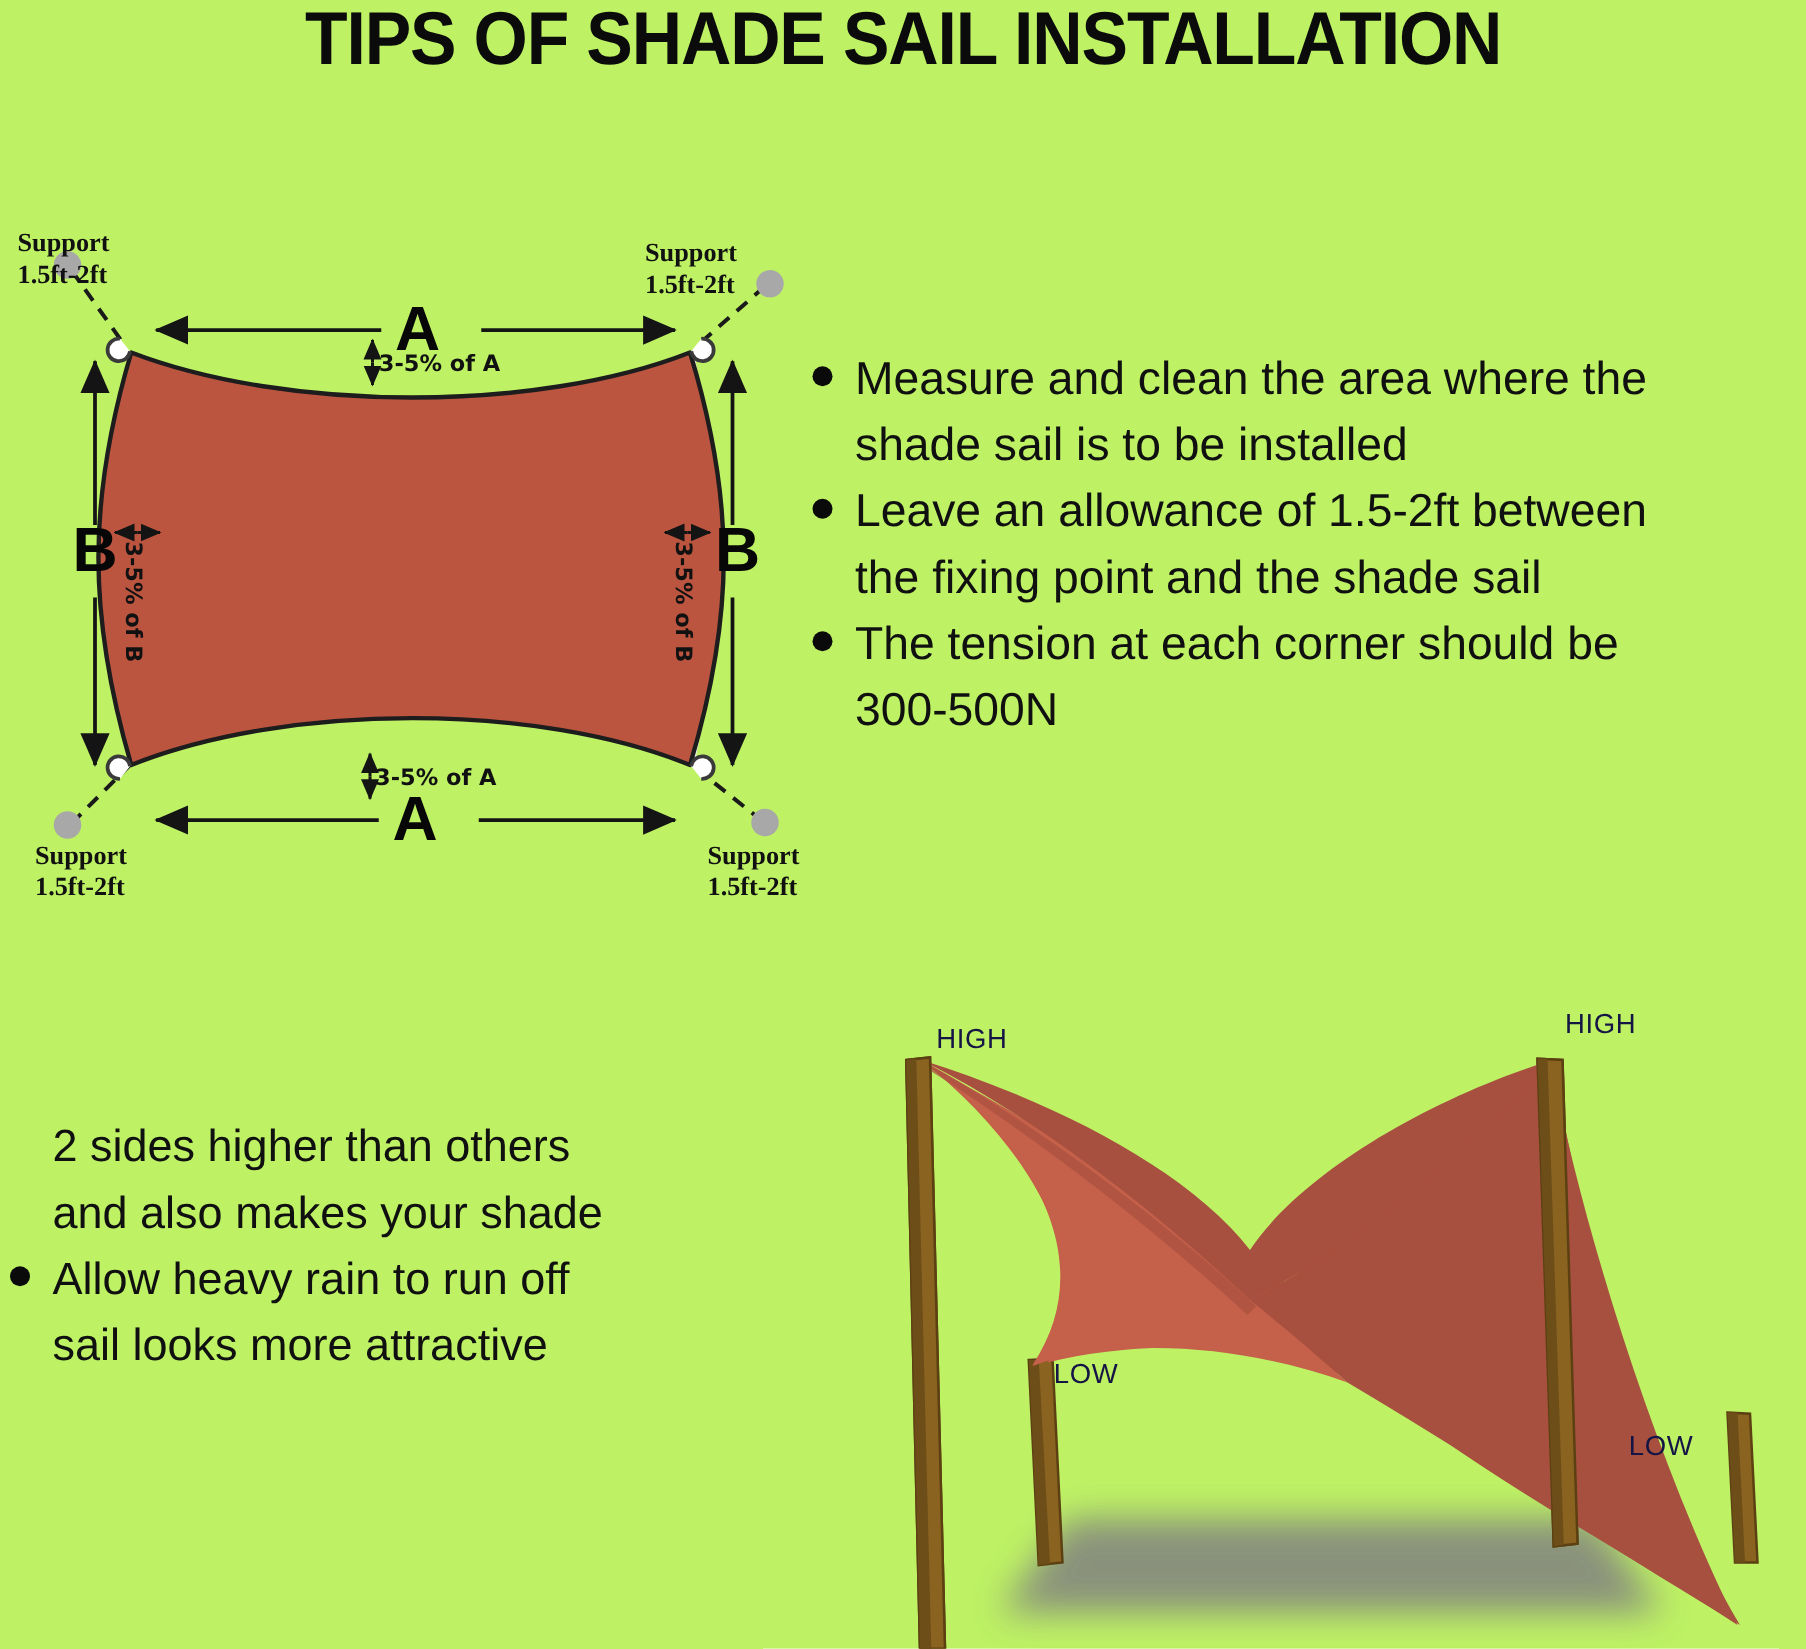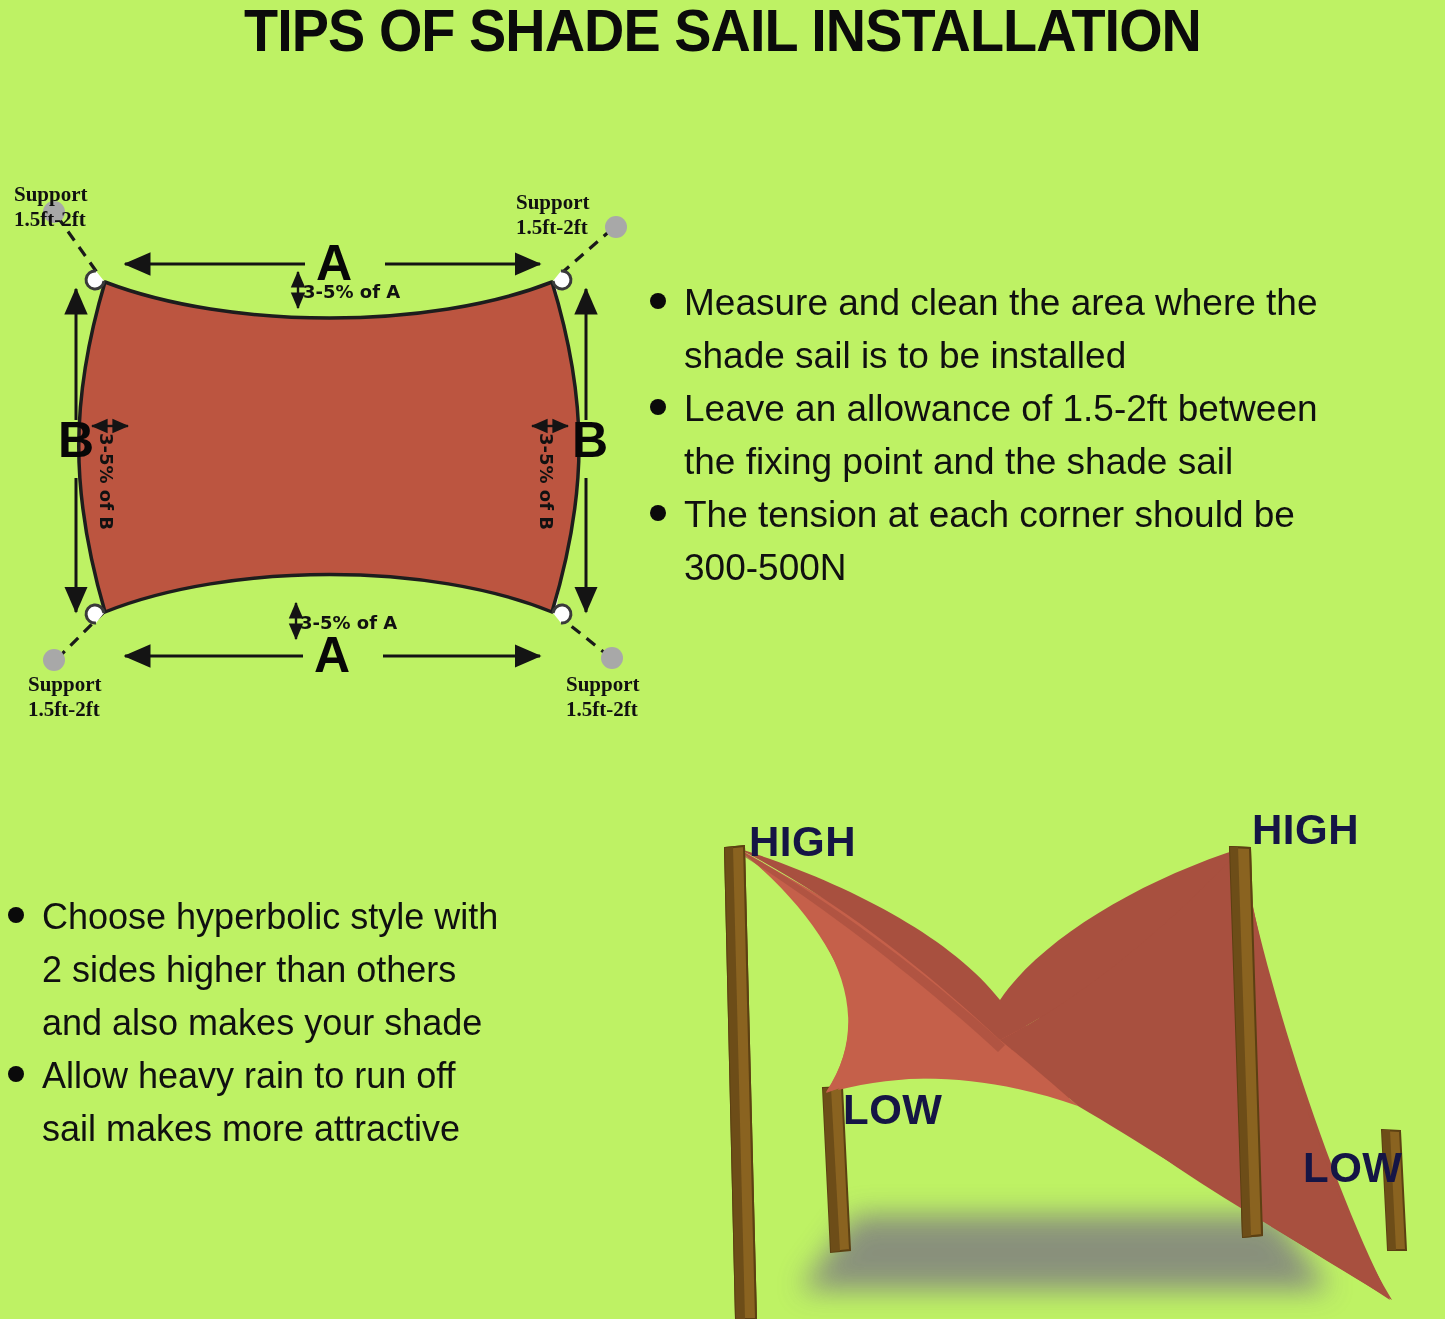--- a/index.html
+++ b/index.html
@@ -102,25 +102,24 @@
     line-height: 53px;
     white-space: nowrap;
   }
   #tips-right .bullet-text { font-size: 37px; line-height: 53px; }
   #tips-bottom-left .bullet-text { font-size: 36px; line-height: 53px; }
 
   
   .hl-label {
     position: absolute;
     font-family: "Liberation Sans", sans-serif;
-    font-size: 42px;
+    font-size: 22px;
     letter-spacing: 0.5px;
     color: #151545;
     white-space: nowrap;
-    font-weight: bold;
   }
 </style>
 </head>
 <body>
 
 <div id="page">
 
   <div id="title">TIPS OF SHADE SAIL INSTALLATION</div>
 
   <div>
@@ -258,39 +257,35 @@
     </div>
     <div class="bullet-row">
       <div class="bullet-dot hidden"></div>
       <div class="bullet-text">300-500N</div>
     </div>
   </div>
 
   <div class="bullet-list" id="tips-bottom-left" style="left:8px; top:890px; width:620px;">
 
     <div class="bullet-row">
-      <div class="bullet-dot"></div>
-      <div class="bullet-text">Choose hyperbolic style with</div>
-    </div>
-    <div class="bullet-row">
       <div class="bullet-dot hidden"></div>
       <div class="bullet-text">2 sides higher than others</div>
     </div>
 
     <div class="bullet-row">
       <div class="bullet-dot hidden"></div>
       <div class="bullet-text">and also makes your shade</div>
     </div>
     <div class="bullet-row">
       <div class="bullet-dot"></div>
       <div class="bullet-text">Allow heavy rain to run off</div>
     </div>
     <div class="bullet-row">
       <div class="bullet-dot hidden"></div>
-      <div class="bullet-text">sail makes more attractive</div>
+      <div class="bullet-text">sail looks more attractive</div>
     </div>
   </div>
 
   <div>
 
     <svg class="svg-layer" width="1445" height="1319" viewBox="0 0 1445 1319">
 
       <defs>
         <filter id="softShadow" x="-20%" y="-60%" width="140%" height="260%">
           <feGaussianBlur stdDeviation="14"></feGaussianBlur>

